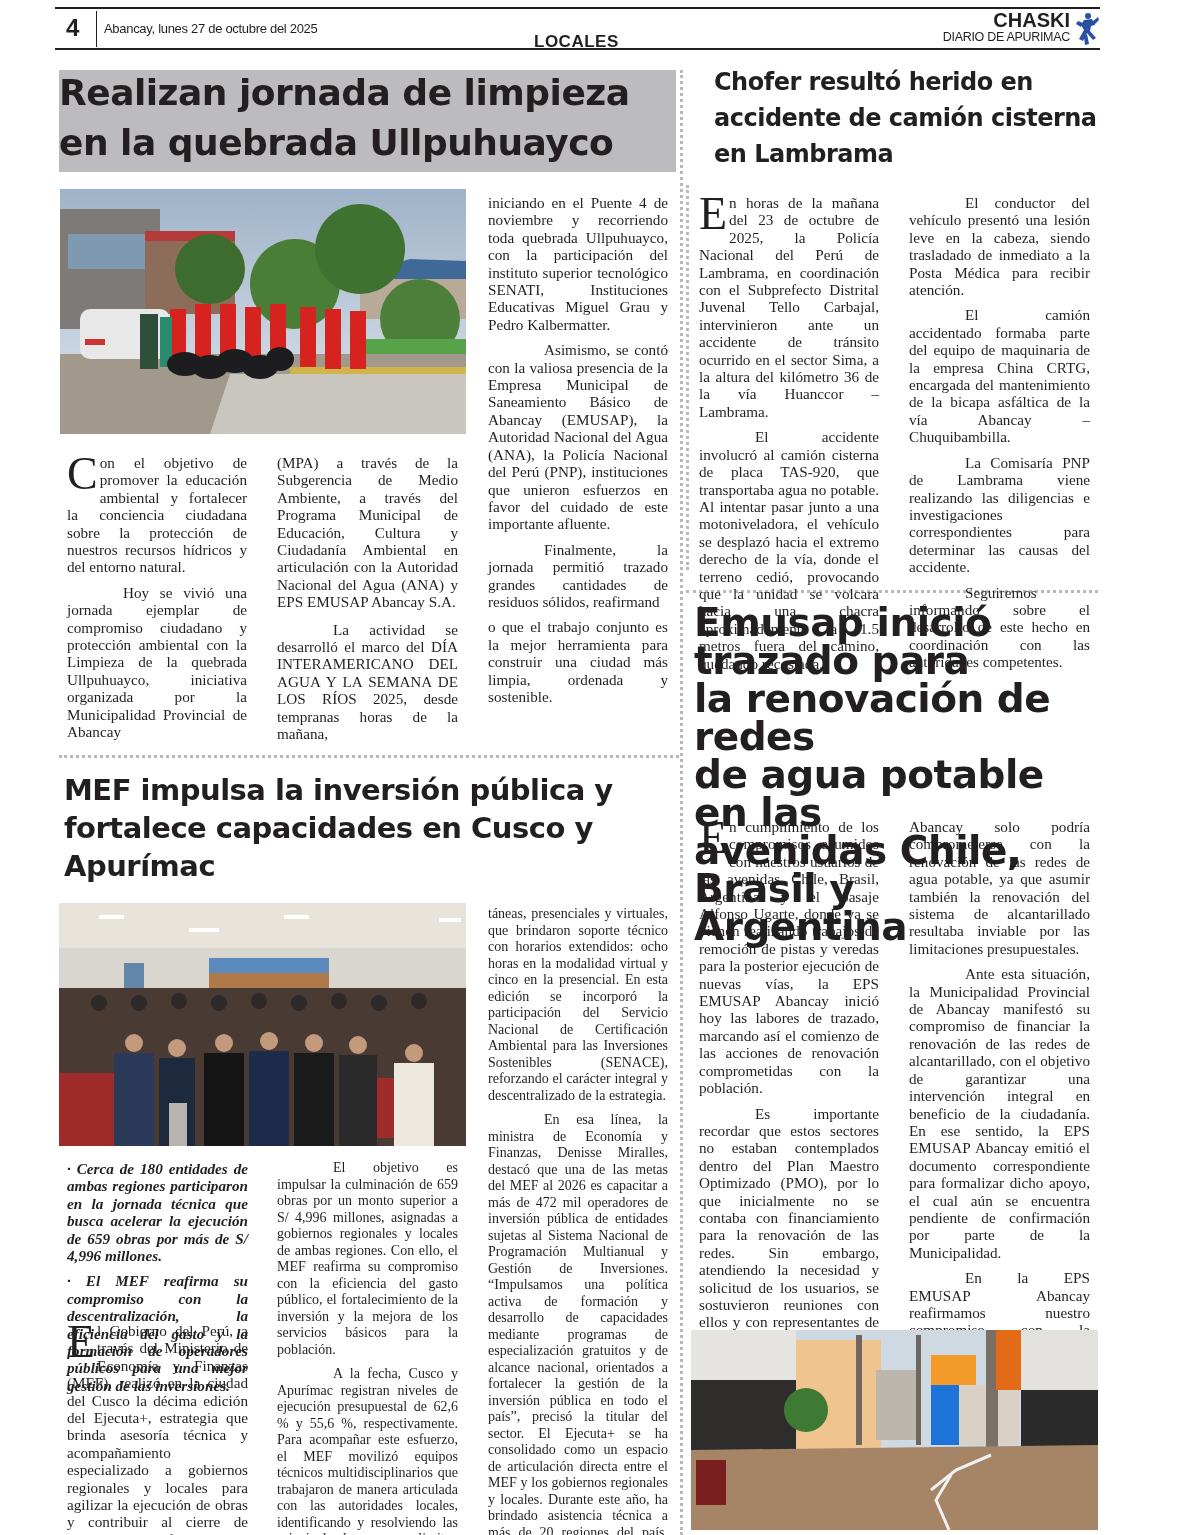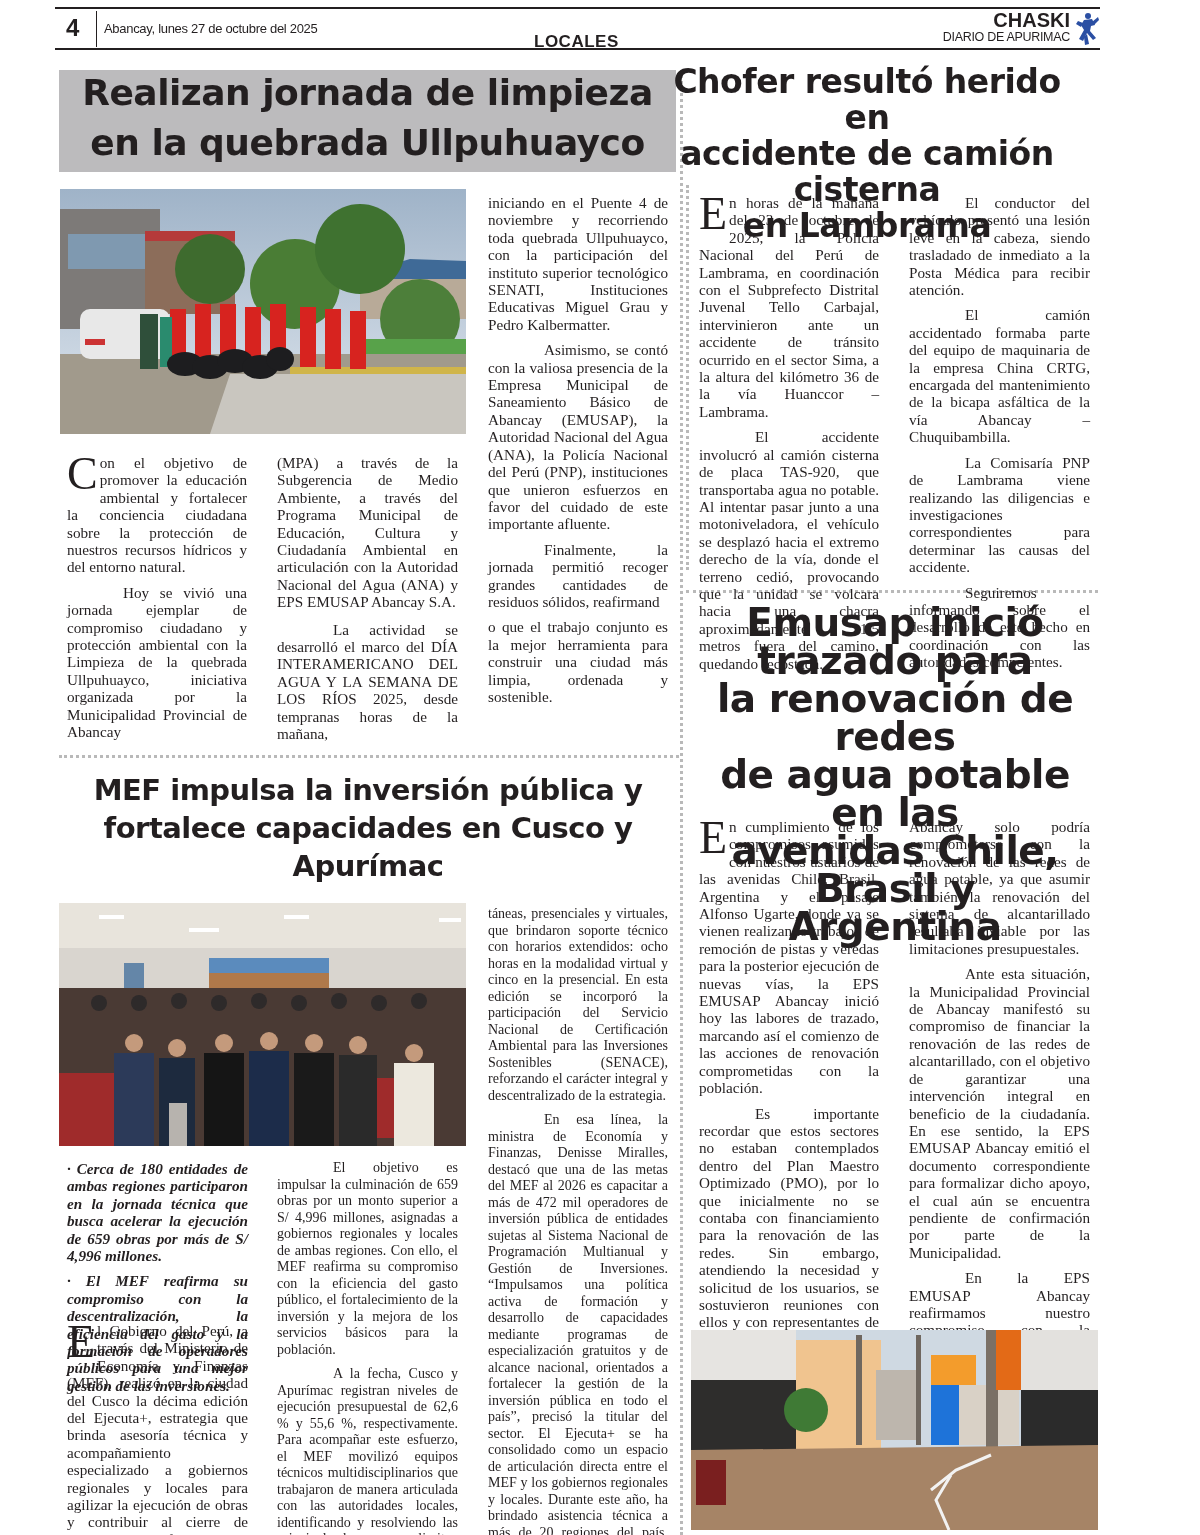--- a/index.html
+++ b/index.html
@@ -12,24 +12,24 @@
   .hdr-sep{left:96px;top:11px;width:1px;height:36px;background:#231f20;}
   .hdr-date{left:104px;top:21px;font:13px "Liberation Sans",sans-serif;letter-spacing:-0.3px;}
   .hdr-section{left:534px;top:20px;font:bold 17px "Liberation Sans",sans-serif;letter-spacing:0.5px;margin-top:12px;}
   .brand-name{right:130px;top:9px;font:bold 20px "Liberation Sans",sans-serif;text-align:right;}
   .brand-sub{right:130px;top:30px;font:12.5px "Liberation Sans",sans-serif;letter-spacing:-0.3px;text-align:right;}
   .brand-logo{left:1074px;top:11px;width:26px;height:36px;}
   
   .vsep{width:0;border-left:3px dotted #b9b9b9;}
   .hsep{height:0;border-top:3px dotted #b9b9b9;}
   
-  .headline{font-family:"DejaVu Sans",sans-serif;font-weight:bold;color:#231f20;text-align:center;letter-spacing:-0.5px;}
+  .headline{font-family:"DejaVu Sans",sans-serif;font-weight:bold;color:#231f20;text-align:left;letter-spacing:-0.5px;}
   .h1box{left:59px;top:70px;width:617px;height:102px;background:#bcbbbd;}
   .h1{left:59px;top:68px;width:617px;font-size:36px;line-height:50px;}
-  .h2{left:666px;top:64px;width:402px;font-size:33px;line-height:36px;}
+  .h2{left:714px;top:64px;width:402px;font-size:24px;line-height:36px;}
   .h3{left:694px;top:604px;width:402px;font-size:39px;line-height:38px;}
   .h4{left:64px;top:771px;width:608px;font-size:29px;line-height:38px;}
   
   .col{font-size:15.2px;line-height:17.4px;text-align:justify;hyphens:none;}
   .col p{margin:8px;}
   .col p.ind{text-indent:56px;}
   .dropcap{float:left;font-size:46px;line-height:36px;margin:2px 2px 0 0;font-family:"Liberation Serif",serif;}
   .bullets{font-weight:bold;font-style:italic;}
   
   .photo{overflow:hidden;}
@@ -120,21 +120,21 @@
   <p><span class="dropcap">C</span><span>on el objetivo de promover la educación ambiental y fortalecer la conciencia ciudadana sobre la protección de nuestros recursos hídricos y del entorno natural.</span></p>
   <p class="ind">Hoy se vivió una jornada ejemplar de compromiso ciudadano y protección ambiental con la Limpieza  de la quebrada Ullpuhuayco, iniciativa organizada por la Municipalidad Provincial de Abancay</p>
 </div>
 <div class="abs col" style="left:269px;top:446px;width:197px;">
   <p>(MPA) a través de la Subgerencia de Medio Ambiente, a través del Programa Municipal de Educación, Cultura y Ciudadanía Ambiental en articulación con la Autoridad Nacional del Agua (ANA) y EPS EMUSAP Abancay S.A.</p>
   <p class="ind" style="margin-top:10px;">La actividad se desarrolló el marco del DÍA INTERAMERICANO DEL AGUA Y LA SEMANA DE LOS RÍOS 2025, desde tempranas horas de la mañana,</p>
 </div>
 <div class="abs col" style="left:480px;top:186px;width:196px;">
   <p>iniciando en el Puente 4 de noviembre y recorriendo toda quebrada Ullpuhuayco, con la participación del instituto superior tecnológico SENATI, Instituciones Educativas Miguel Grau y Pedro Kalbermatter.</p>
   <p class="ind">Asimismo, se contó con la valiosa presencia de la Empresa Municipal de Saneamiento Básico de Abancay (EMUSAP), la Autoridad Nacional del Agua (ANA), la Policía Nacional del Perú (PNP), instituciones que unieron esfuerzos en favor del cuidado de este importante afluente.</p>
-  <p class="ind">Finalmente, la jornada permitió recoger grandes cantidades de residuos sólidos, reafirmand</p>
+  <p class="ind">Finalmente, la jornada permitió trazado grandes cantidades de residuos sólidos, reafirmand</p>
   <p>o que el trabajo conjunto es la mejor herramienta para construir una ciudad más limpia, ordenada y sostenible.</p>
 </div>
 
 <div class="abs headline h2">
   <div>Chofer resultó herido en</div>
   <div>accidente de camión cisterna</div>
   <div>en Lambrama</div>
 </div>
 <div class="abs col" style="left:691px;top:186px;width:196px;">
   <p><span class="dropcap">E</span><span>n horas de la mañana del 23 de octubre de 2025, la Policía Nacional del Perú de Lambrama, en coordinación con el Subprefecto Distrital Juvenal Tello Carbajal, intervinieron ante un accidente de tránsito ocurrido en el sector Sima, a la altura del kilómetro 36 de la vía Huanccor – Lambrama.</span></p>

